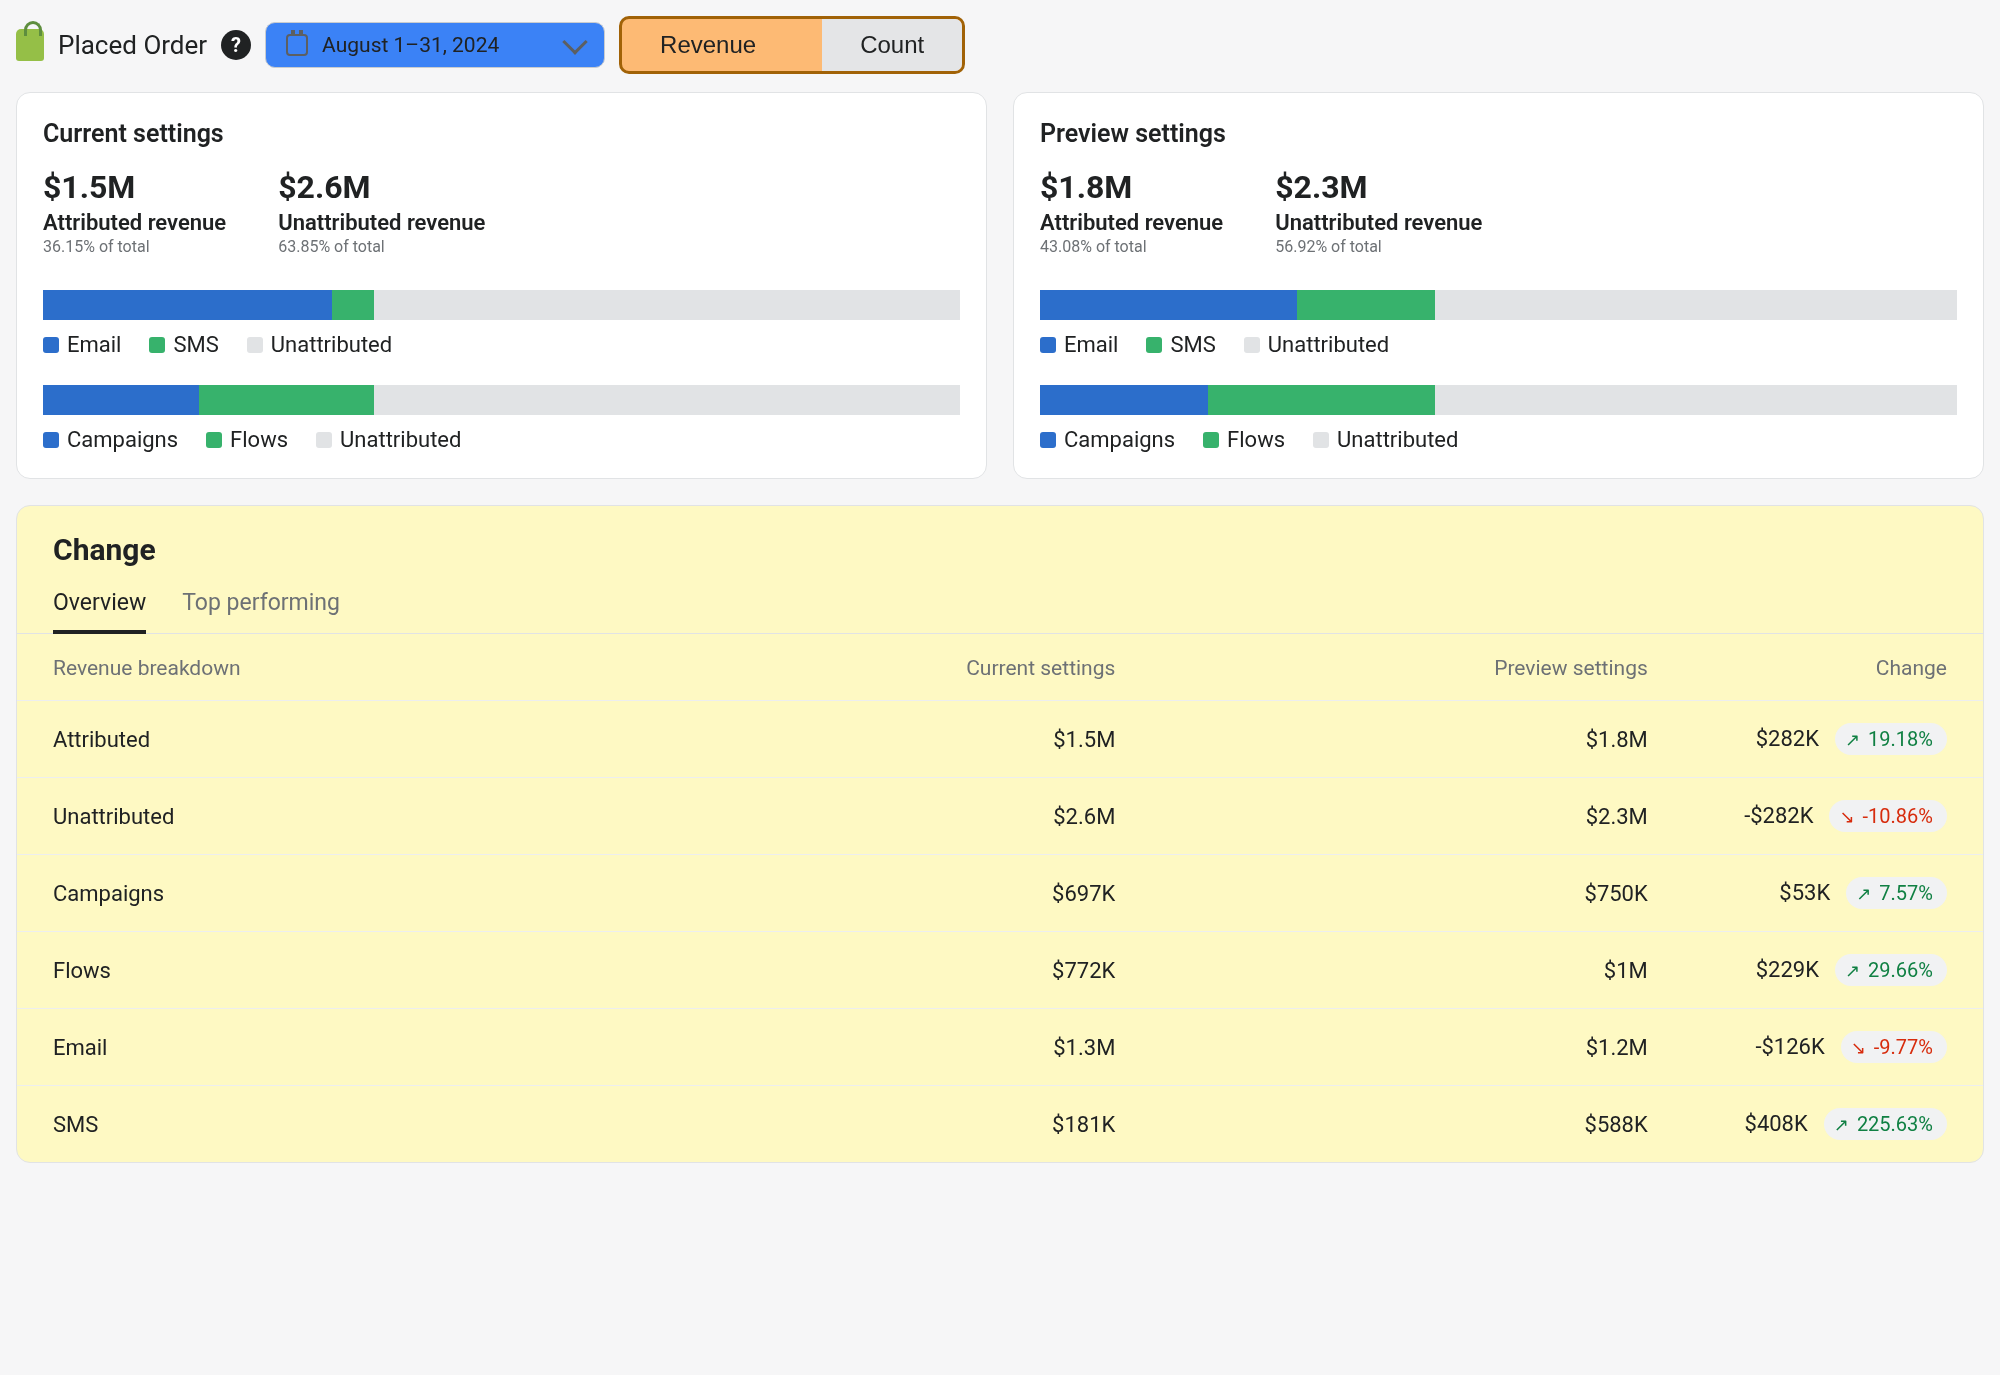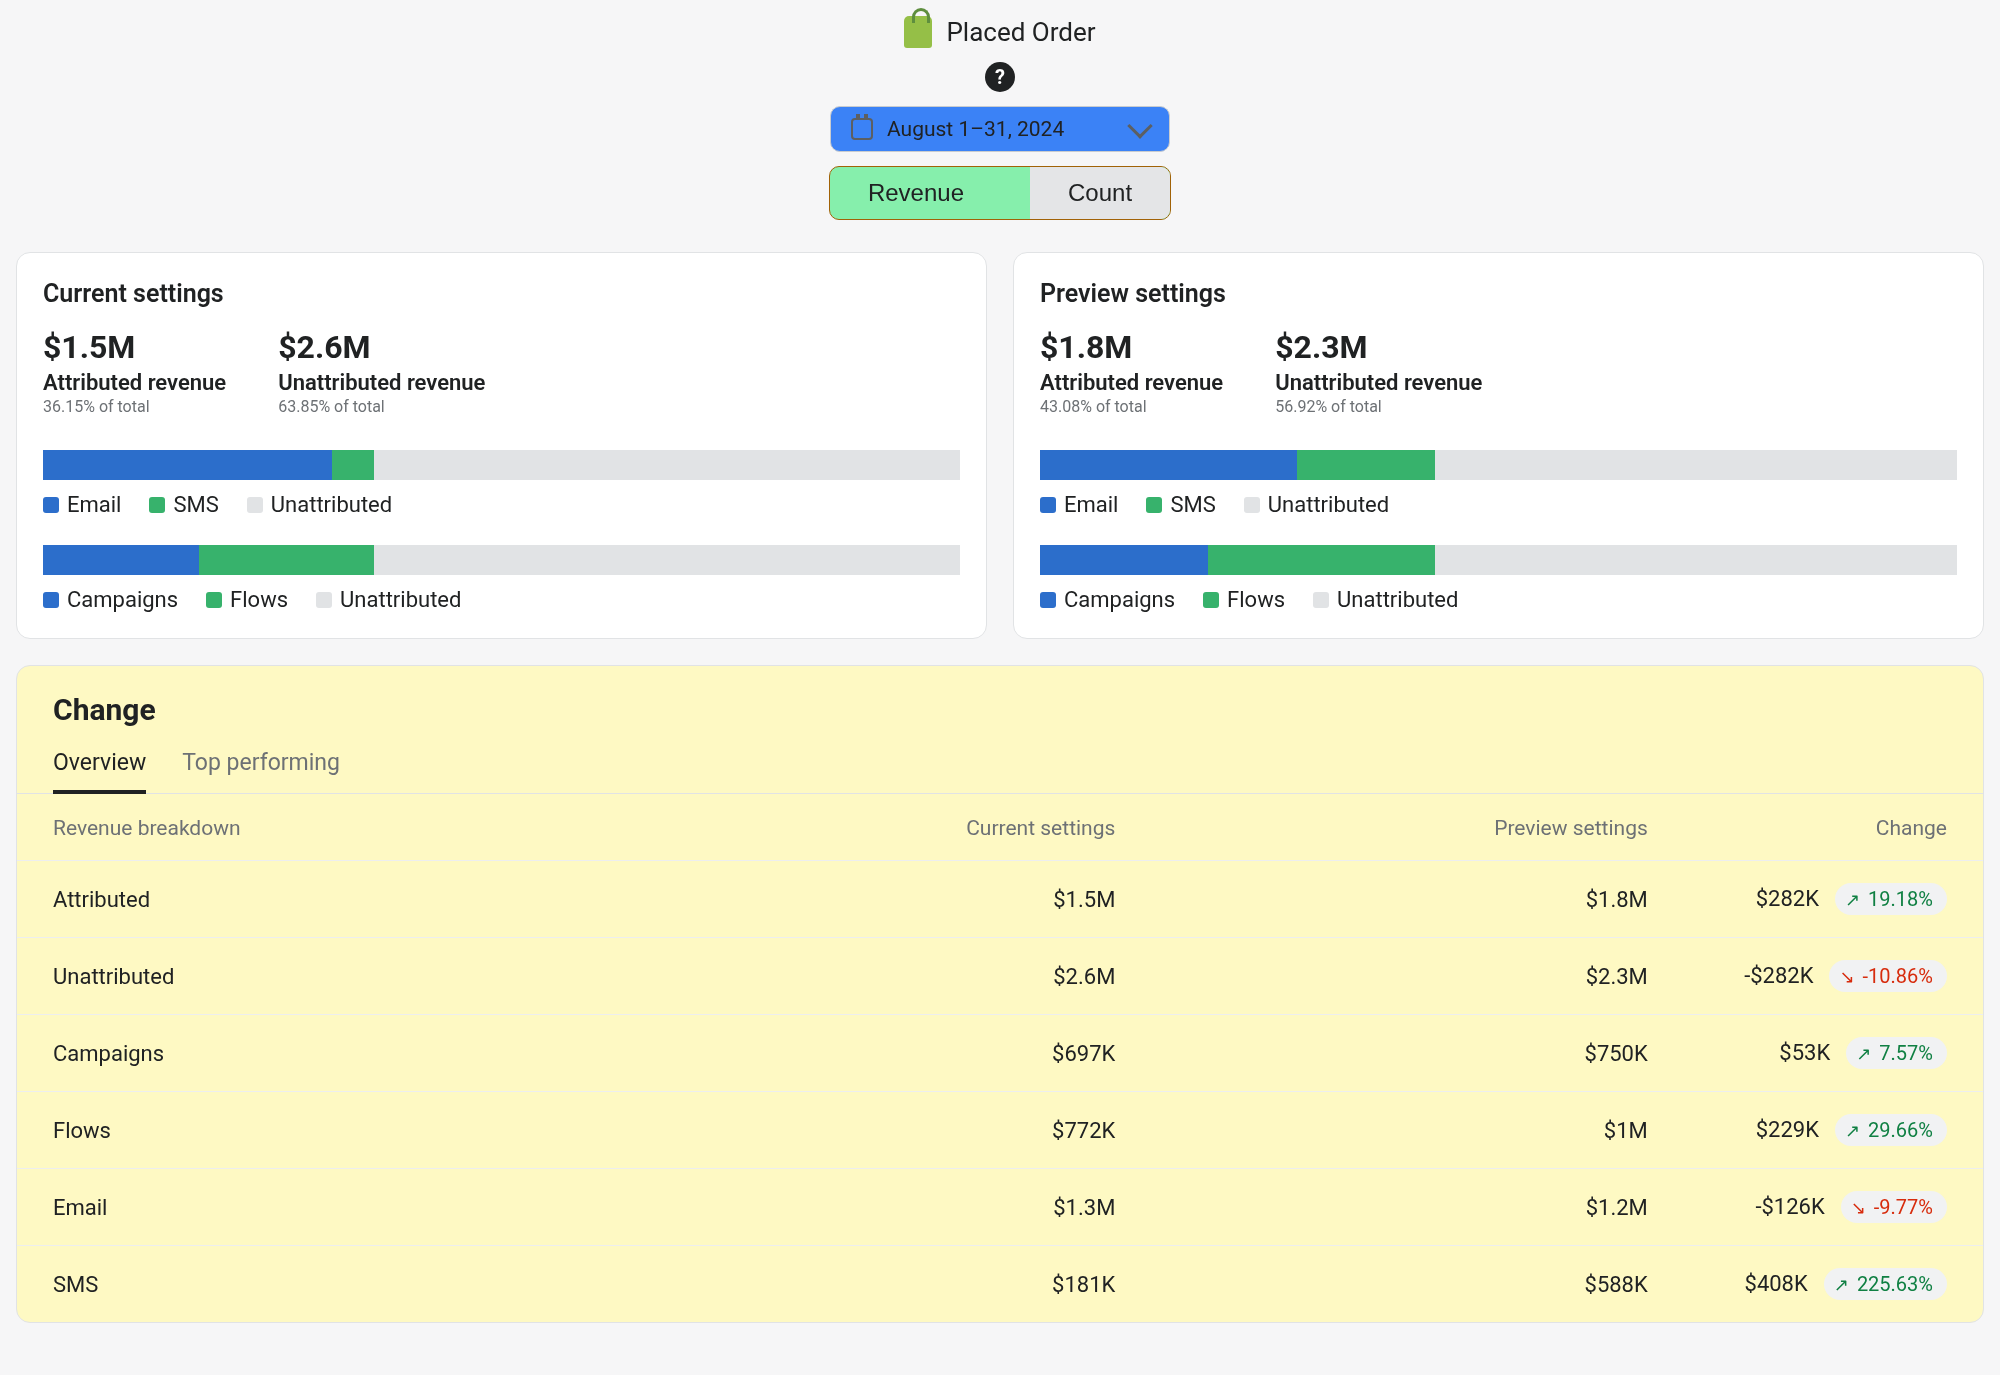--- a/index.html
+++ b/index.html
@@ -5,21 +5,21 @@
   * { box-sizing: border-box; margin: 0; padding: 0; }
   body {
     font-family: -apple-system, BlinkMacSystemFont, "Segoe UI", Roboto, Helvetica, Arial, sans-serif;
     background: #f6f6f7;
     color: #202223;
     font-size: 21px;
     padding: 16px;
   }
 
   
-  .topbar { display:flex; align-items:center; gap:14px; margin-bottom:18px;flex-direction:column; }
+  .topbar { display:flex; align-items:center; gap:14px; margin-bottom:18px; }
   .brand { display:flex; align-items:center; gap:14px; }
   .shopify-bag {
     width:28px; height:32px; background:#95bf47; border-radius:5px 5px 3px 3px;
     position:relative;
   }
   .shopify-bag::before{
     content:""; position:absolute; top:-8px; left:8px; width:12px; height:12px;
     border:3px solid #5e8e3e; border-bottom:none; border-radius:10px 10px 0 0;
   }
   .brand-label{ font-size:26px; color:#202223;}
@@ -34,21 +34,21 @@
     cursor:pointer;
   }
   .date-left{display:flex; align-items:center; gap:14px;}
   .cal-icon{
     width:22px; height:22px; border:2px solid #5c5f62; border-radius:4px; position:relative;
   }
   .cal-icon::before{content:""; position:absolute; top:-6px; left:3px; width:4px; height:6px; background:#5c5f62;}
   .cal-icon::after{content:""; position:absolute; top:-6px; right:3px; width:4px; height:6px; background:#5c5f62;}
   .chev{ width:18px; height:18px; border-right:3px solid #5c5f62; border-bottom:3px solid #5c5f62; transform:rotate(45deg); margin-top:-6px;}
   .seg{
-    display:flex; border:1px solid #a16207; border-radius:10px; overflow:hidden; background:#86efac;
+    display:flex; border:3px solid #a16207; border-radius:10px; overflow:hidden; background:#fdba74;
   }
   .seg button{
     border:none; background:transparent; padding:12px 38px; font-size:24px; color:#202223; cursor:pointer;
   }
   .seg button.active{ background:#e4e5e7;margin-left:28px; }
 
   
   .cards{ display:flex; gap:26px; margin-bottom:26px;}
   .card{
     flex:1; background:#fff; border:1px solid #e1e3e5; border-radius:14px; padding:26px;

